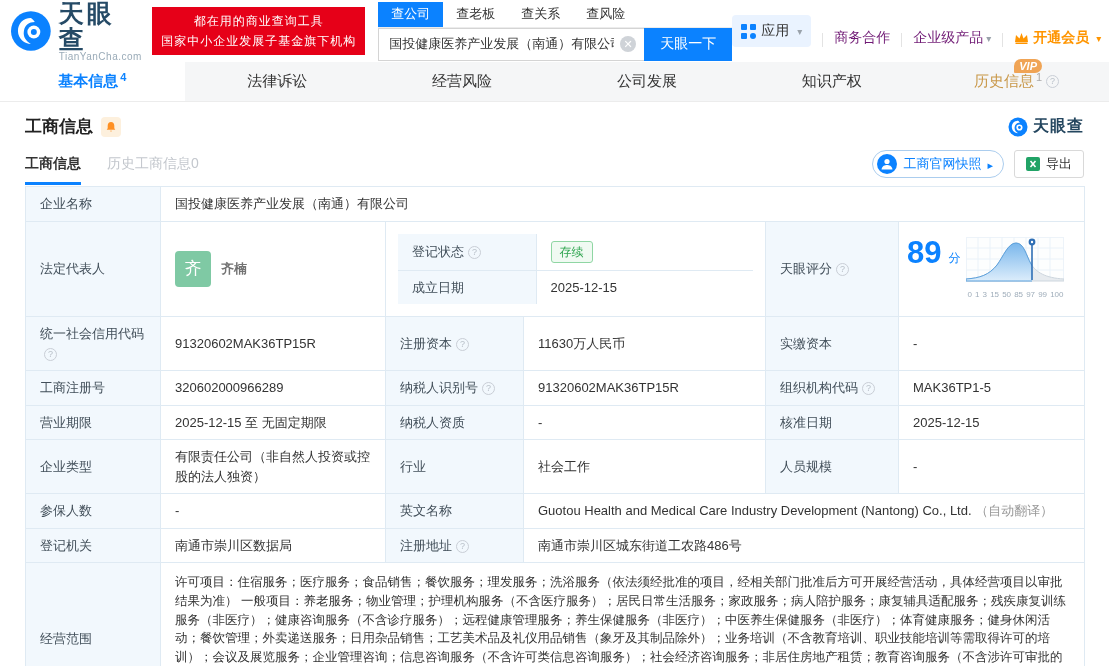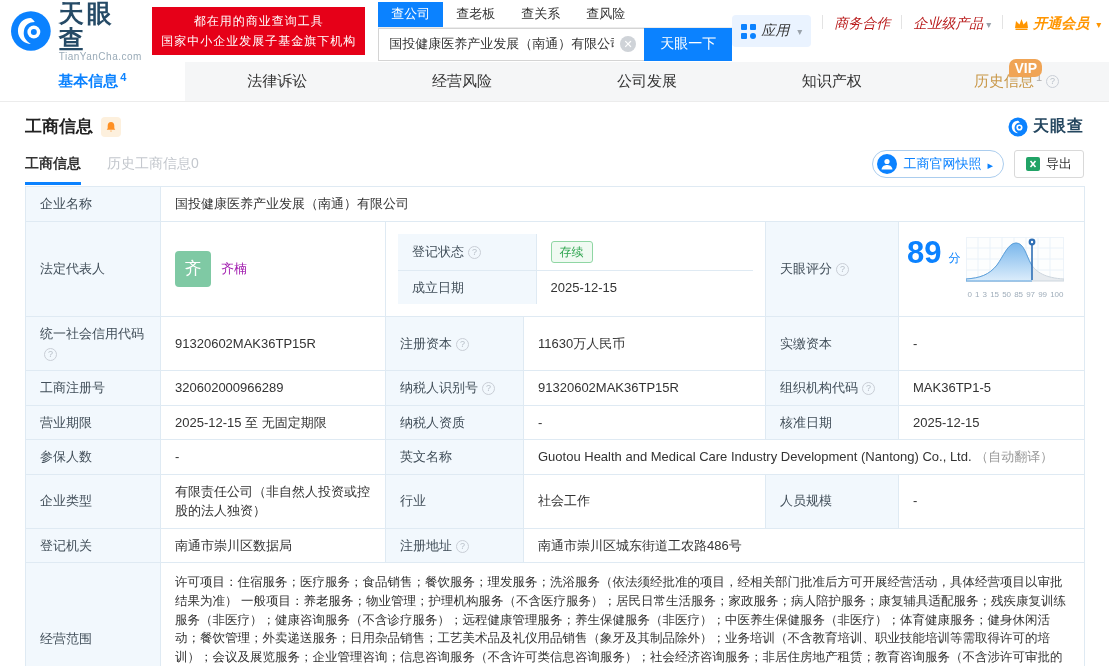--- a/index.html
+++ b/index.html
@@ -20,41 +20,41 @@
   .search-tab.active { background:#0b82ff; color:#fff; }
   .search-bar { display:flex; height:33px; }
   .input-box { position:relative; width:266px; }
   .input-box input { width:100%; height:100%; border:1px solid #d4d4d4; border-right:none;
     padding:0 30px 0 10px; font-size:13px; color:#333; outline:none; }
   .clear-ic { position:absolute; right:8px; top:8px; width:16px; height:16px; border-radius:50%;
     background:#cfd3d8; color:#fff; font-size:11px; line-height:16px; text-align:center; cursor:pointer; }
   .clear-ic::after { content:"✕"; }
   .search-btn { width:88px; height:33px; background:#0b82ff; color:#fff; border:none;
     font-size:14px; cursor:pointer; }
-  .top-right { margin-left:auto; display:flex; align-items:flex-start; gap:11px; font-size:14px; white-space:nowrap;font-style:italic; }
+  .top-right { margin-left:auto; display:flex; align-items:flex-end; gap:11px; font-size:14px; white-space:nowrap; }
   .apps-chip { display:flex; align-items:center; gap:5px; background:#eaf3ff; border-radius:4px;
     padding:7px 9px; cursor:pointer; }
   .caret::after { content:"▾"; font-size:10px; color:#9aa2ab; margin-left:3px; }
   .caret-o::after { content:"▾"; font-size:10px; color:#ff9500; margin-left:3px; }
   .vdiv { width:1px; height:14px; background:#e3e3e3; }
-  .menu-item { cursor:pointer; color:#b91c1c; }
+  .menu-item { cursor:pointer; color:#701a75; }
   .vip-link { color:#ff9500; font-weight:bold; display:flex; align-items:center; gap:4px; cursor:pointer; }
 
   
   .navbar { display:flex; height:40px; background:#f5f6f7; border-bottom:1px solid #ececec; }
   .nav-tab { flex:1; display:flex; align-items:center; justify-content:center; font-size:15px;
     color:#333; cursor:pointer; position:relative; }
   .nav-tab.active { background:#fff; color:#0b82ff; font-weight:bold; }
   .nav-count { font-size:11px; margin:-9px 0 0 2px; }
   .nav-tab.active .nav-count { color:#0b82ff; }
   .nav-tab.history { color:#c9984a; }
   .nav-tab.history .nav-count { color:#aaa; font-weight:normal; }
   .tab-anchor { position:relative; display:flex; align-items:center; }
   .vip-badge { position:absolute; top:-13px; right:-8px; background:#f0a455; color:#fff;
-    font-size:14px; font-weight:bold; padding:1px 5px; border-radius:7px 7px 7px 1px; }
+    font-size:11px; font-style:italic; font-weight:bold; padding:1px 5px; border-radius:7px 7px 7px 1px; }
   .q { display:inline-block; width:13px; height:13px; border:1px solid #c9ced6; border-radius:50%;
     color:#b9c0c9; font-size:9px; line-height:11px; text-align:center; margin-left:4px;
     vertical-align:middle; cursor:pointer; flex:none; }
   .q::after { content:"?"; }
 
   
   .section-head { display:flex; align-items:center; padding:13px 25px 0; }
   .section-title { font-size:17px; font-weight:bold; color:#222; }
   .alarm-chip { width:20px; height:20px; margin-left:8px; background:#fdf0dd; border-radius:4px;
     display:flex; align-items:center; justify-content:center; cursor:pointer; }
@@ -77,21 +77,21 @@
   .info-table td { border:1px solid #dfeaf3; padding:7px 14px; line-height:1.5; color:#333; word-break:break-all; }
   .info-table td.lab { background:#f2f8fd; color:#414e59; }
   .nest-td { padding:12px !important; }
   .nest { width:100%; border-collapse:collapse; height:100%; }
   .nest td { border:none; padding:7px 14px; }
   .nest tr:first-child td { border-bottom:1px solid #dfeaf3; }
   .nest td:first-child { background:#f2f8fd; border-right:1px solid #dfeaf3; width:138px; color:#414e59; }
   .rep-cell { display:flex; align-items:center; gap:10px; }
   .avatar { width:36px; height:36px; border-radius:4px; background:#7fc9a4; color:#fff; font-size:17px;
     display:flex; align-items:center; justify-content:center; flex:none; }
-  .link { color:#a21caf; cursor:pointer; text-decoration:none; }
+  .link { color:#737373; cursor:pointer; text-decoration:none;font-weight:bold; }
   .badge-green { display:inline-block; color:#2da44e; background:#f0faf2; border:1px solid #8fd6a3;
     border-radius:3px; padding:1px 8px; font-size:12px; }
   .score-cell { display:flex; align-items:flex-start; gap:6px; padding:2px 0; }
   .score-num { font-size:31px; font-weight:bold; color:#0b82ff; line-height:1; }
   .score-unit { font-size:12px; color:#0b82ff; margin:12px 0 0 1px; }
   .chart-box { width:98px; }
   .ticks { display:flex; justify-content:space-between; font-size:8px; color:#9fadba; padding:0 1px; }
   .gray-note { color:#999; }
   .scope-val { font-size:12.5px; line-height:1.58; padding:10px 14px !important; }
   .muted-val { color:#555; }
@@ -342,40 +342,40 @@
     <td>MAK36TP1-5</td>
   </tr>
   <tr>
     <td class="lab">营业期限</td>
     <td>2025-12-15 至 无固定期限</td>
     <td class="lab">纳税人资质</td>
     <td class="muted-val">-</td>
     <td class="lab">核准日期</td>
     <td>2025-12-15</td>
   </tr>
-  <tr>
-    <td class="lab">参保人数</td>
-    <td class="muted-val">-</td>
-    <td class="lab">英文名称</td>
-    <td colspan="3">
-      <span>Guotou Health and Medical Care Industry Development (Nantong) Co., Ltd.</span>
-      <span class="gray-note">（自动翻译）</span>
-    </td>
-  </tr>
-
   <tr style="height:50px">
     <td class="lab">企业类型</td>
     <td>有限责任公司（非自然人投资或控股的法人独资）</td>
     <td class="lab">行业</td>
     <td>社会工作</td>
     <td class="lab">人员规模</td>
     <td class="muted-val">-</td>
   </tr>
 
   <tr>
+    <td class="lab">参保人数</td>
+    <td class="muted-val">-</td>
+    <td class="lab">英文名称</td>
+    <td colspan="3">
+      <span>Guotou Health and Medical Care Industry Development (Nantong) Co., Ltd.</span>
+      <span class="gray-note">（自动翻译）</span>
+    </td>
+  </tr>
+
+  <tr>
     <td class="lab">登记机关</td>
     <td>南通市崇川区数据局</td>
     <td class="lab"><span>注册地址</span><span class="q"></span></td>
     <td colspan="3">南通市崇川区城东街道工农路486号</td>
   </tr>
 
   <tr>
     <td class="lab">经营范围</td>
     <td colspan="5" class="scope-val">许可项目：住宿服务；医疗服务；食品销售；餐饮服务；理发服务；洗浴服务（依法须经批准的项目，经相关部门批准后方可开展经营活动，具体经营项目以审批结果为准） 一般项目：养老服务；物业管理；护理机构服务（不含医疗服务）；居民日常生活服务；家政服务；病人陪护服务；康复辅具适配服务；残疾康复训练服务（非医疗）；健康咨询服务（不含诊疗服务）；远程健康管理服务；养生保健服务（非医疗）；中医养生保健服务（非医疗）；体育健康服务；健身休闲活动；餐饮管理；外卖递送服务；日用杂品销售；工艺美术品及礼仪用品销售（象牙及其制品除外）；业务培训（不含教育培训、职业技能培训等需取得许可的培训）；会议及展览服务；企业管理咨询；信息咨询服务（不含许可类信息咨询服务）；社会经济咨询服务；非居住房地产租赁；教育咨询服务（不含涉许可审批的教育培训活动）；组织文化艺术交流活动；人力资源服务（不含职业中介活动、劳务派遣服务）；市场调查（不含涉外调查）；酒店管理；日用百货销售；第一类医疗器械销售；第二类医疗器械销售；食品互联网销售（仅销售预包装食品）；棋牌室服务（除依法须经批准的项目外，凭营业执照依法自主开展经营活动）</td>
   </tr>

